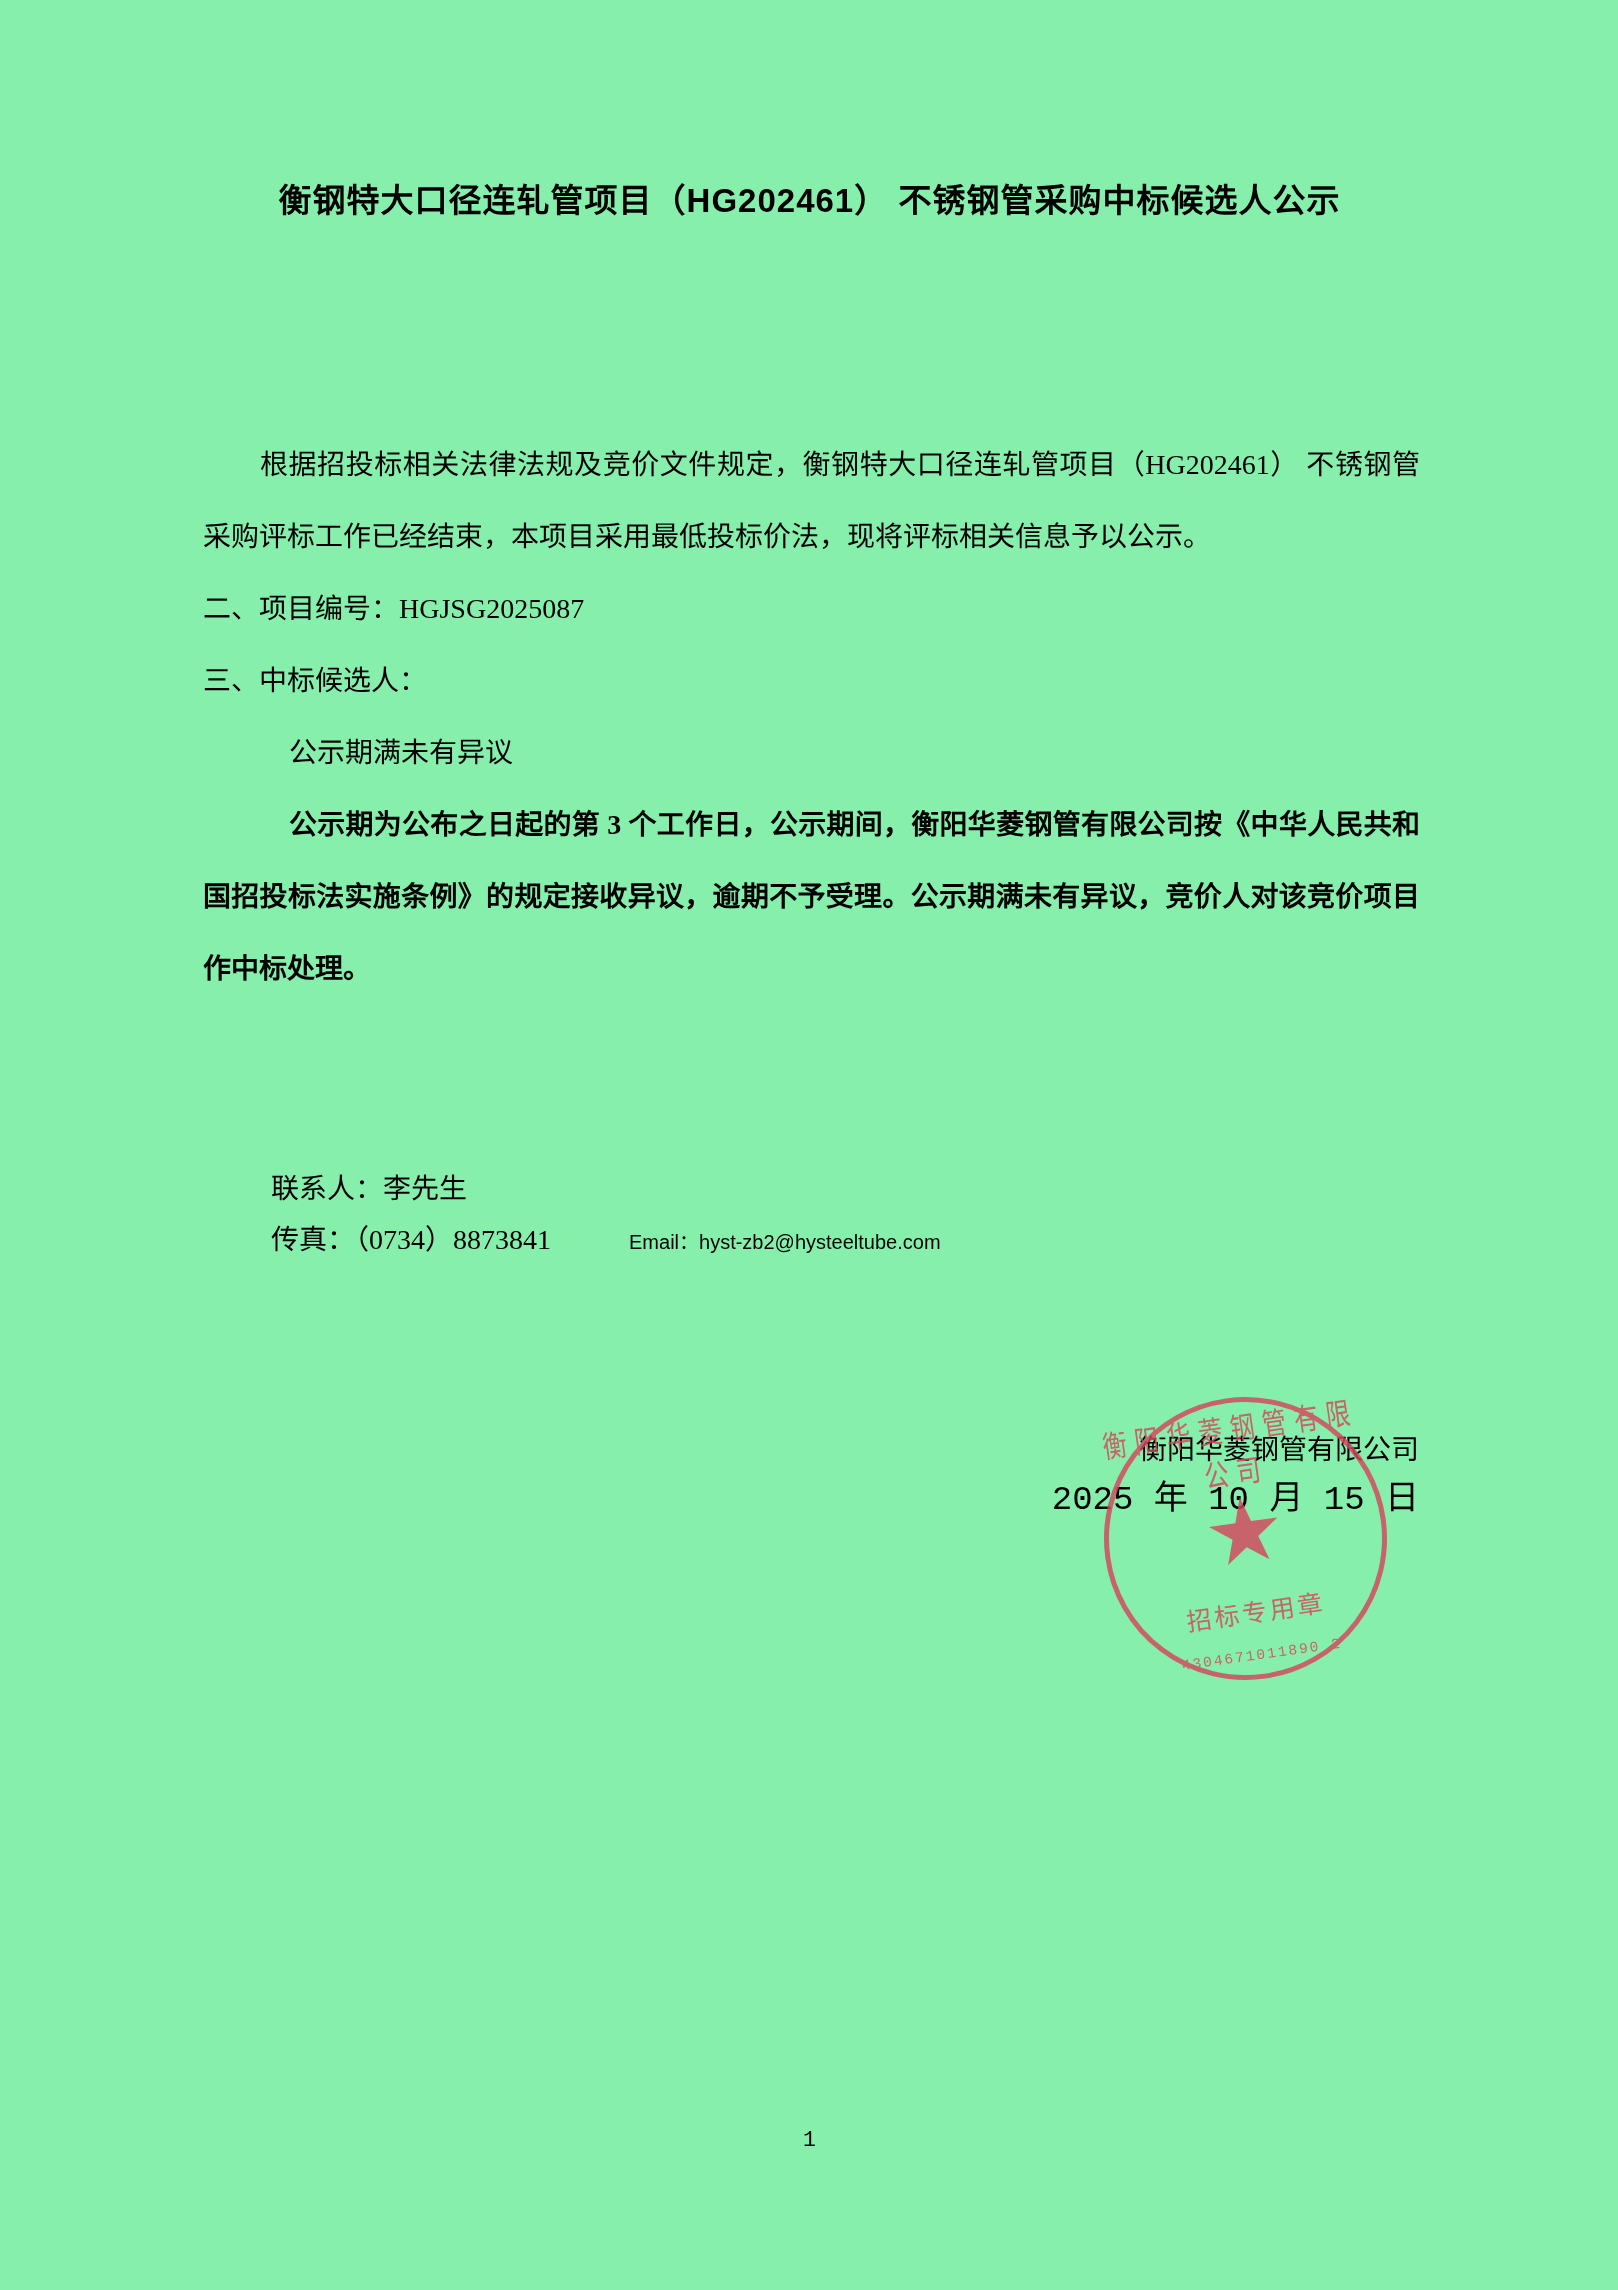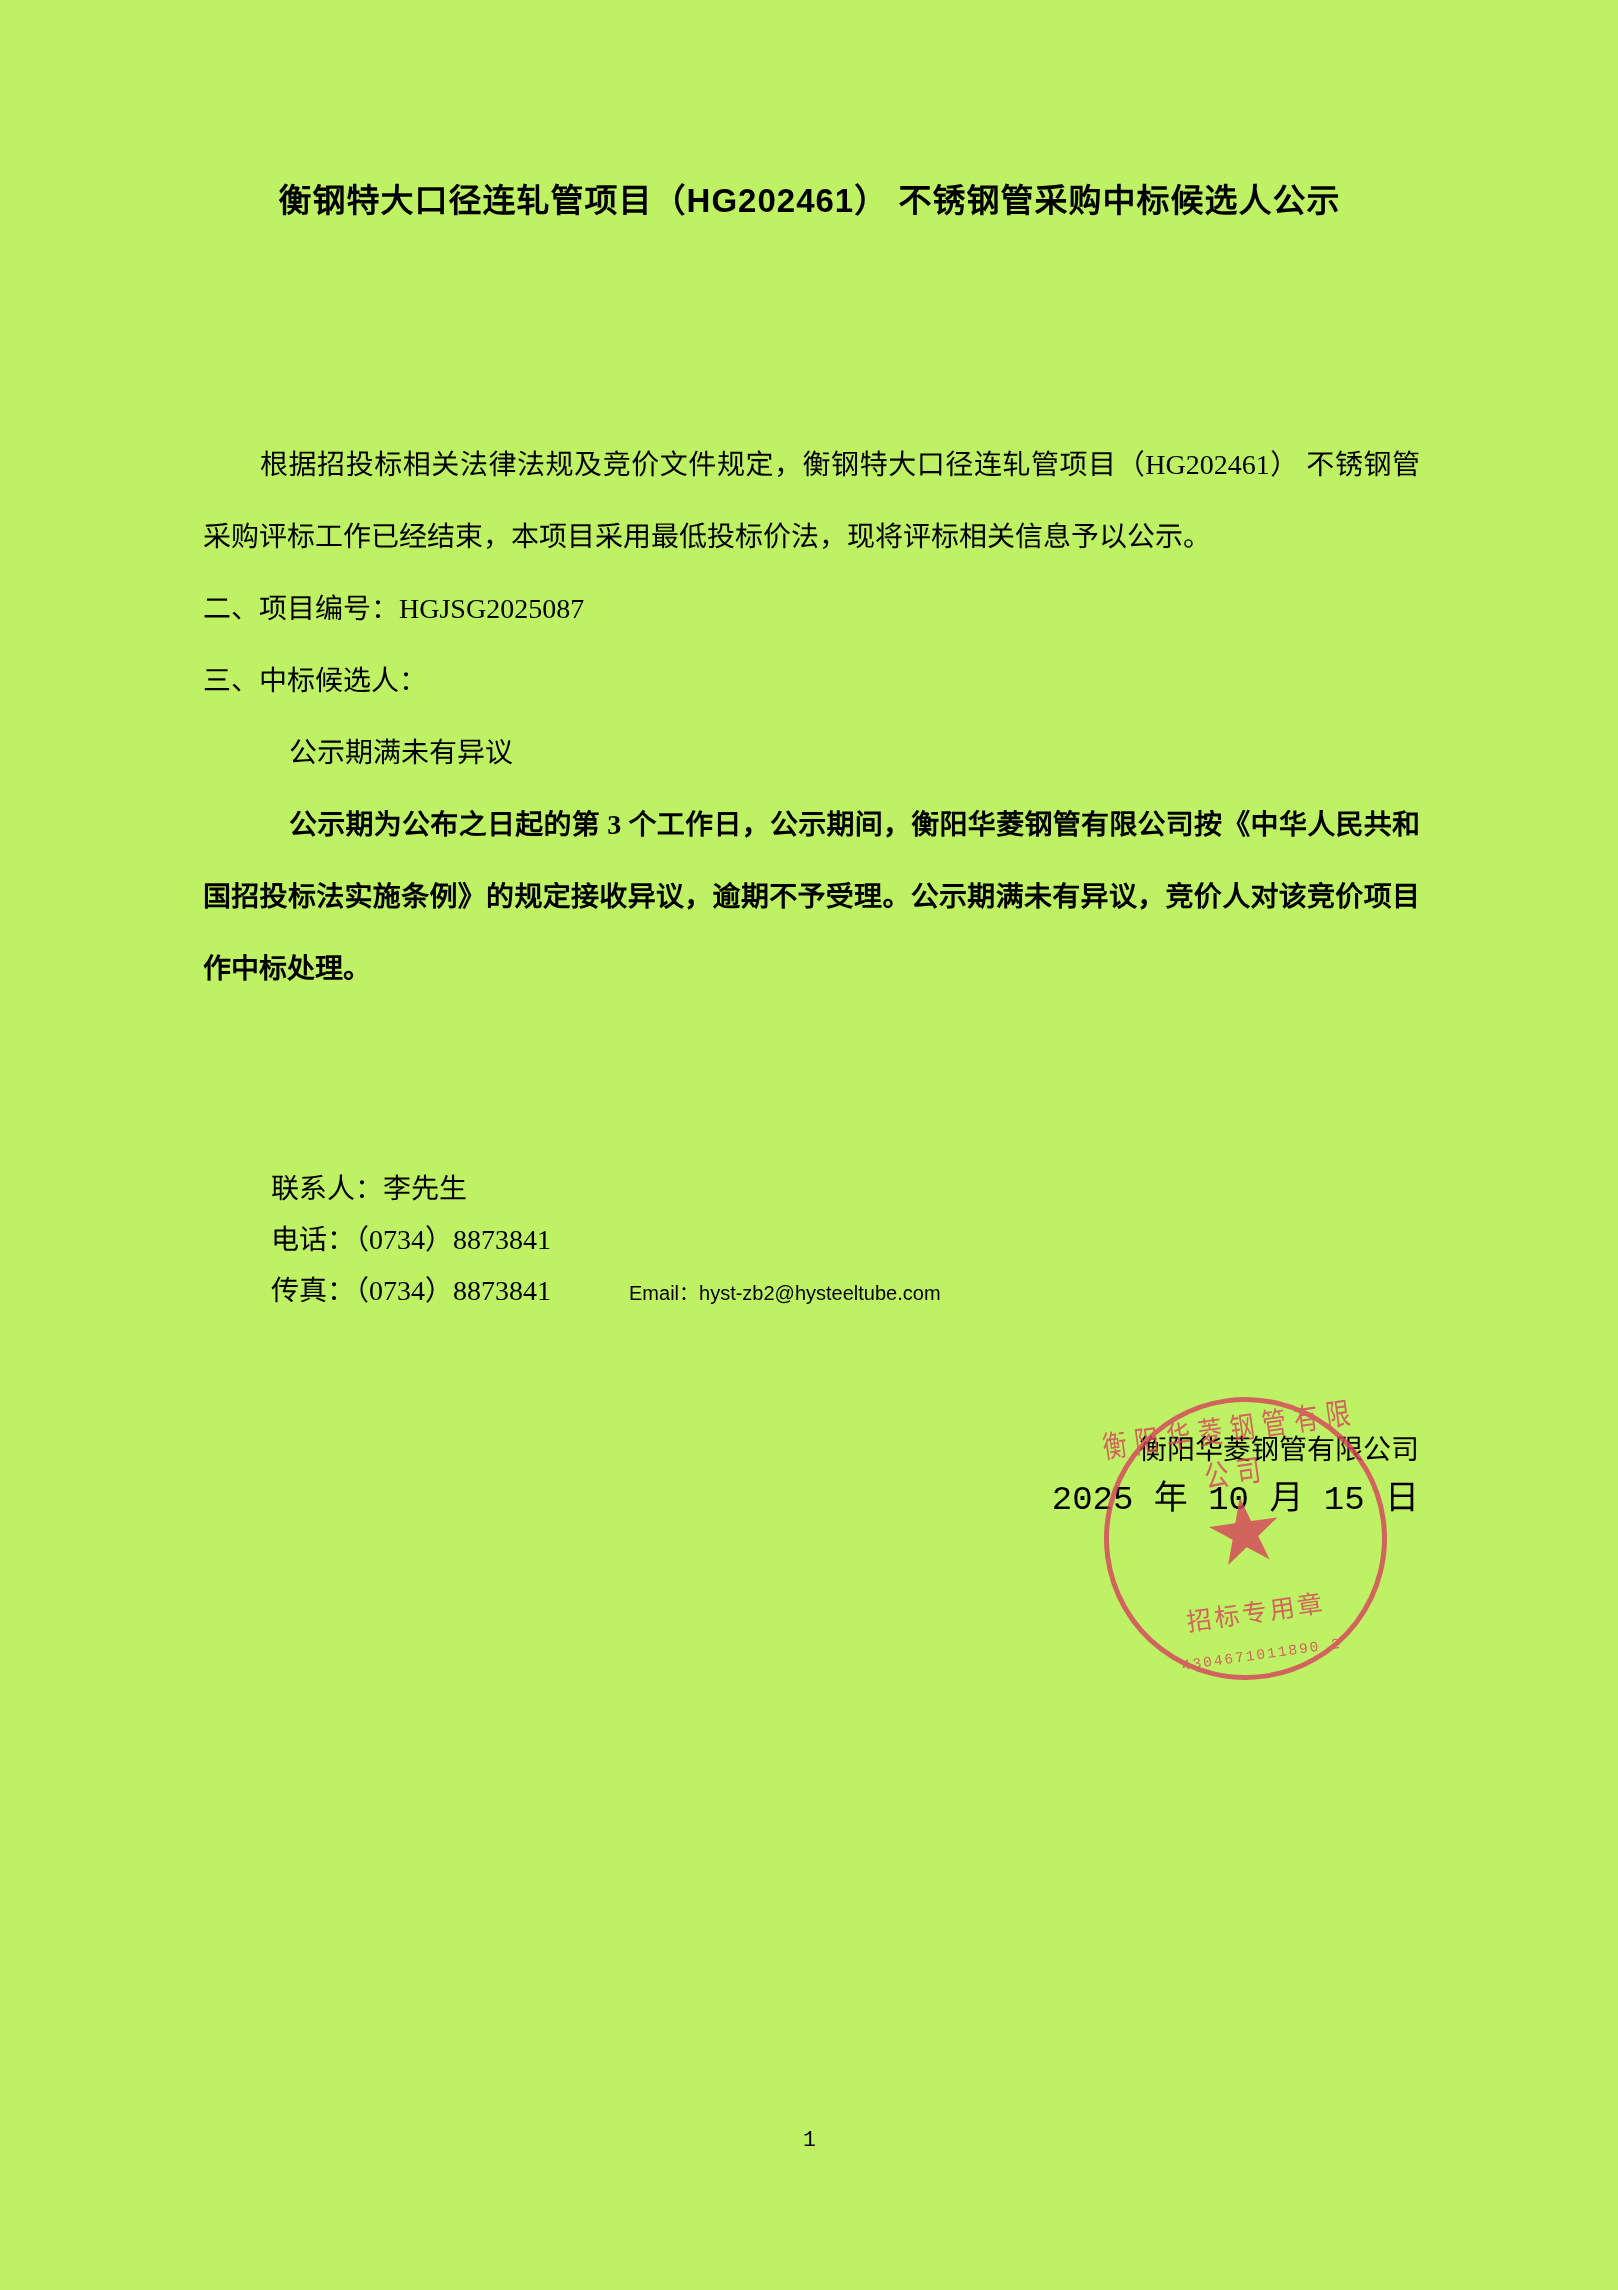--- a/index.html
+++ b/index.html
@@ -4,21 +4,21 @@
 <style>
   html, body {
     margin: 0;
     padding: 0;
     background: #f0f0f0;
   }
   .page {
     position: relative;
     width: 1619px;
     height: 2291px;
-    background: #bef264;
+    background: #86efac;
     margin: 0 auto;
     overflow: hidden;
     font-family: "Liberation Serif", "DejaVu Serif", serif;
     color: #000;
   }
   .doc-title {
     position: absolute;
     top: 174px;
     left: 0;
     width: 1619px;
@@ -180,21 +180,20 @@
   <div class="body-block">
     <p class="para indent">根据招投标相关法律法规及竞价文件规定，衡钢特大口径连轧管项目（HG202461） 不锈钢管采购评标工作已经结束，本项目采用最低投标价法，现将评标相关信息予以公示。</p>
     <p class="list-line">二、项目编号：HGJSG2025087</p>
     <p class="list-line">三、中标候选人：</p>
     <p class="candidate-line">公示期满未有异议</p>
     <p class="para indent-2">公示期为公布之日起的第 3 个工作日，公示期间，衡阳华菱钢管有限公司按《中华人民共和国招投标法实施条例》的规定接收异议，逾期不予受理。公示期满未有异议，竞价人对该竞价项目作中标处理。</p>
   </div>
 
   <div class="contact-block">
     <p class="contact-line">联系人：李先生</p>
-    <p class="contact-line">电话：（0734）8873841</p>
     <p class="contact-line"><span>传真：（0734）8873841</span><span style="display:inline-block;width:78px"></span><span class="mono">Email：hyst-zb2@hysteeltube.com</span></p>
   </div>
 
   <div class="signature-block">
     <p class="signature-line">衡阳华菱钢管有限公司</p>
     <p class="signature-line sig-date">2025 年 10 月 15 日</p>
   </div>
 
   <div class="seal">
     <div class="seal-ring"></div>

